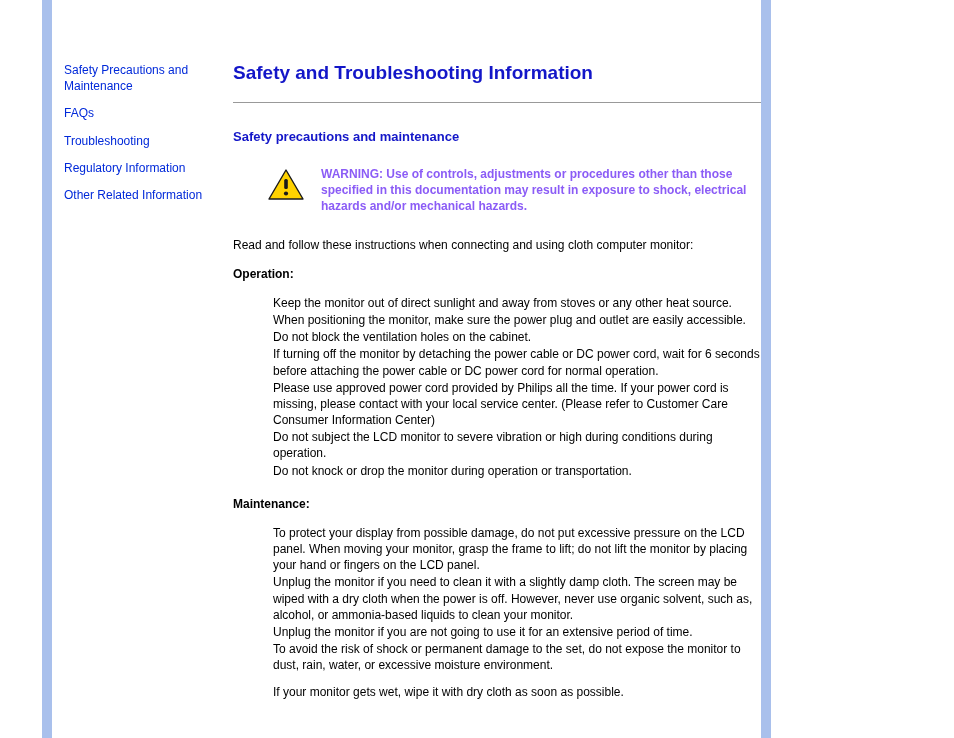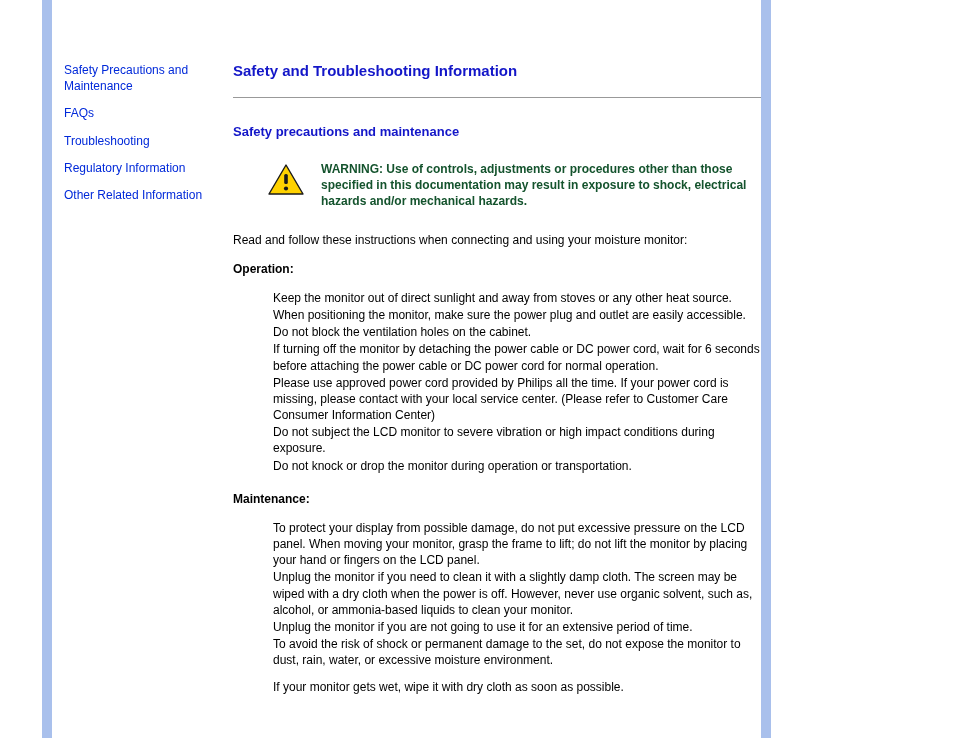--- a/index.html
+++ b/index.html
@@ -43,21 +43,21 @@
     display: block;
     margin-bottom: 11px;
     line-height: 1.35;
   }
   .main {
     flex: 1;
     padding: 62px 40px 30px 6px;
   }
   .page-title {
     color: #1316c8;
-    font-size: 15px;
+    font-size: 19px;
     font-weight: bold;
     margin: 0 0 18px 0;
   }
   .title-rule {
     border: none;
     border-top: 1px solid #999;
     margin: 0 0 26px 0;
   }
   .section-heading {
     color: #1316c8;
@@ -70,21 +70,21 @@
     align-items: flex-start;
     margin-bottom: 22px;
     padding-left: 34px;
   }
   .warning-icon {
     flex-shrink: 0;
     margin-right: 16px;
     margin-top: 2px;
   }
   .warning-text {
-    color: #14532d;
+    color: #8b5cf6;
     font-weight: bold;
     line-height: 1.35;
   }
   .intro-text {
     margin-bottom: 14px;
     line-height: 1.35;
   }
   .subhead {
     font-weight: bold;
     margin-bottom: 14px;
@@ -122,30 +122,30 @@
       <span class="warning-icon">
         <svg width="38" height="34" viewBox="0 0 38 34">
           <polygon points="19,2 36,31 2,31" fill="#ffd200" stroke="#1a1a1a" stroke-width="1.4" stroke-linejoin="round"></polygon>
           <rect x="17.2" y="11" width="3.6" height="10" rx="1.5" fill="#1a1a1a"></rect>
           <circle cx="19" cy="25.5" r="2.1" fill="#1a1a1a"></circle>
         </svg>
       </span>
       <div class="warning-text">WARNING: Use of controls, adjustments or procedures other than those specified in this documentation may result in exposure to shock, electrical hazards and/or mechanical hazards.</div>
     </div>
 
-    <div class="intro-text">Read and follow these instructions when connecting and using your moisture monitor:</div>
+    <div class="intro-text">Read and follow these instructions when connecting and using cloth computer monitor:</div>
 
     <div class="subhead">Operation:</div>
     <div class="bullets">
       <p>Keep the monitor out of direct sunlight and away from stoves or any other heat source.</p>
       <p>When positioning the monitor, make sure the power plug and outlet are easily accessible.</p>
       <p>Do not block the ventilation holes on the cabinet.</p>
       <p>If turning off the monitor by detaching the power cable or DC power cord, wait for 6 seconds before attaching the power cable or DC power cord for normal operation.</p>
       <p>Please use approved power cord provided by Philips all the time. If your power cord is missing, please contact with your local service center. (Please refer to Customer Care Consumer Information Center)</p>
-      <p>Do not subject the LCD monitor to severe vibration or high impact conditions during exposure.</p>
+      <p>Do not subject the LCD monitor to severe vibration or high during conditions during operation.</p>
       <p>Do not knock or drop the monitor during operation or transportation.</p>
     </div>
 
     <div class="subhead">Maintenance:</div>
     <div class="bullets">
       <p>To protect your display from possible damage, do not put excessive pressure on the LCD panel. When moving your monitor, grasp the frame to lift; do not lift the monitor by placing your hand or fingers on the LCD panel.</p>
       <p>Unplug the monitor if you need to clean it with a slightly damp cloth. The screen may be wiped with a dry cloth when the power is off. However, never use organic solvent, such as, alcohol, or ammonia-based liquids to clean your monitor.</p>
       <p>Unplug the monitor if you are not going to use it for an extensive period of time.</p>
       <p>To avoid the risk of shock or permanent damage to the set, do not expose the monitor to dust, rain, water, or excessive moisture environment.</p>
       <p class="gap">If your monitor gets wet, wipe it with dry cloth as soon as possible.</p>

